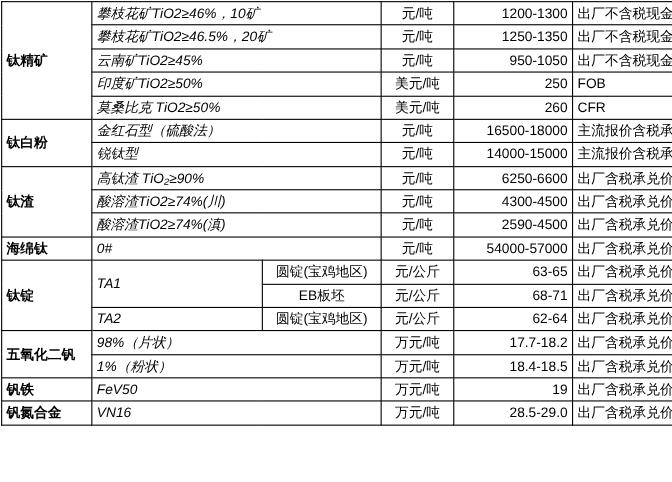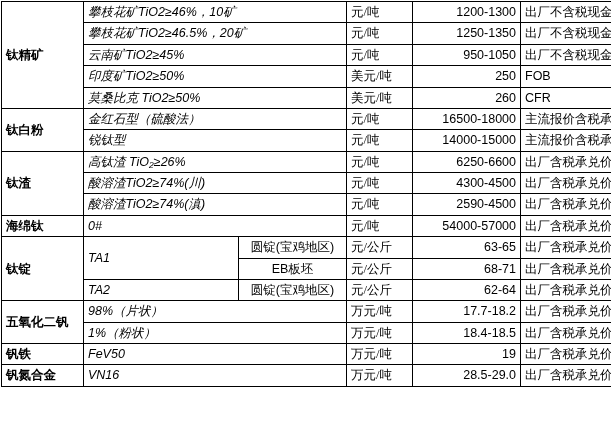--- a/index.html
+++ b/index.html
@@ -39,23 +39,22 @@
   td.spec {
     text-align: left;
     padding-left: 5px;
     font-style: italic;
   }
   td.sub {
     text-align: center;
     padding-left: 5px;
   }
   td.unit {
-    text-align: left;
-    padding-left: 5px;
-    font-family: Liberation Serif, serif;
+    text-align: center;
+    padding-left: 5px;
   }
   td.price {
     text-align: right;
     padding-left: 5px;
   }
   td.note {
     text-align: left;
     padding-left: 5px;
   }
   col.c-cat   { width: 82px; }
@@ -117,21 +116,21 @@
         <td class="note">主流报价含税承兑</td>
       </tr>
       <tr>
         <td class="spec" colspan="2">锐钛型</td>
         <td class="unit">元/吨</td>
         <td class="price">14000-15000</td>
         <td class="note">主流报价含税承兑</td>
       </tr>
       <tr>
         <td class="cat" rowspan="3">钛渣</td>
-        <td class="spec" colspan="2">高钛渣 TiO₂≥26%</td>
+        <td class="spec" colspan="2">高钛渣 TiO₂≥90%</td>
         <td class="unit">元/吨</td>
         <td class="price">6250-6600</td>
         <td class="note">出厂含税承兑价</td>
       </tr>
       <tr>
         <td class="spec" colspan="2">酸溶渣TiO2≥74%(川)</td>
         <td class="unit">元/吨</td>
         <td class="price">4300-4500</td>
         <td class="note">出厂含税承兑价</td>
       </tr>

